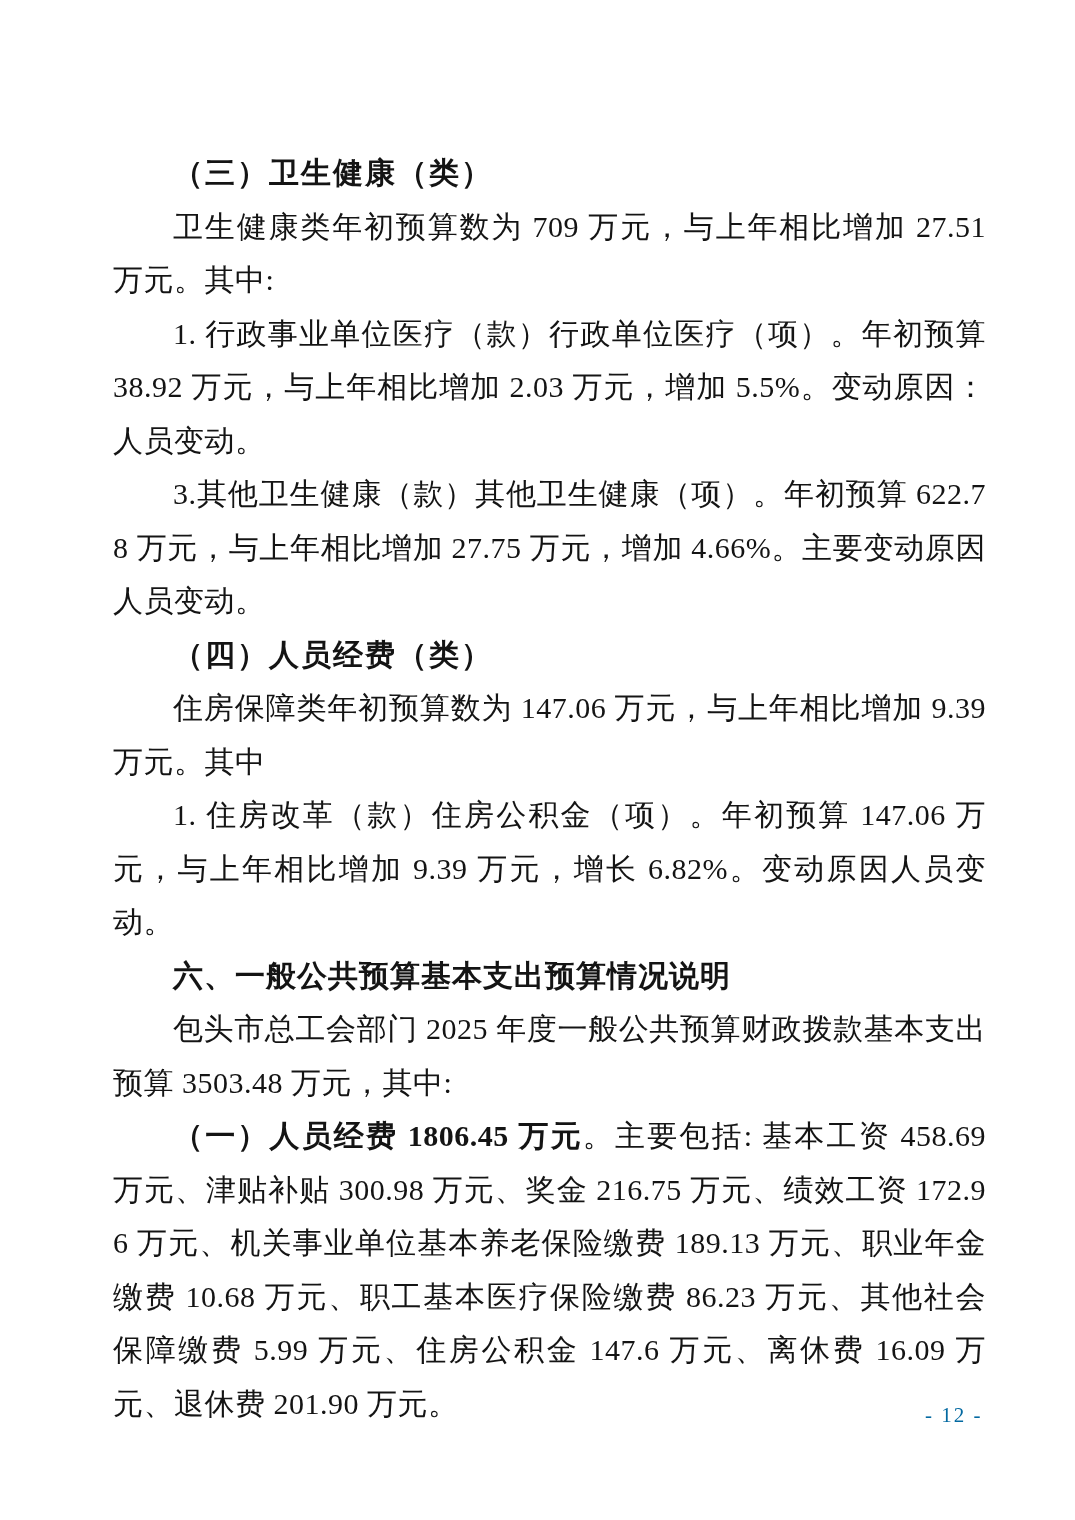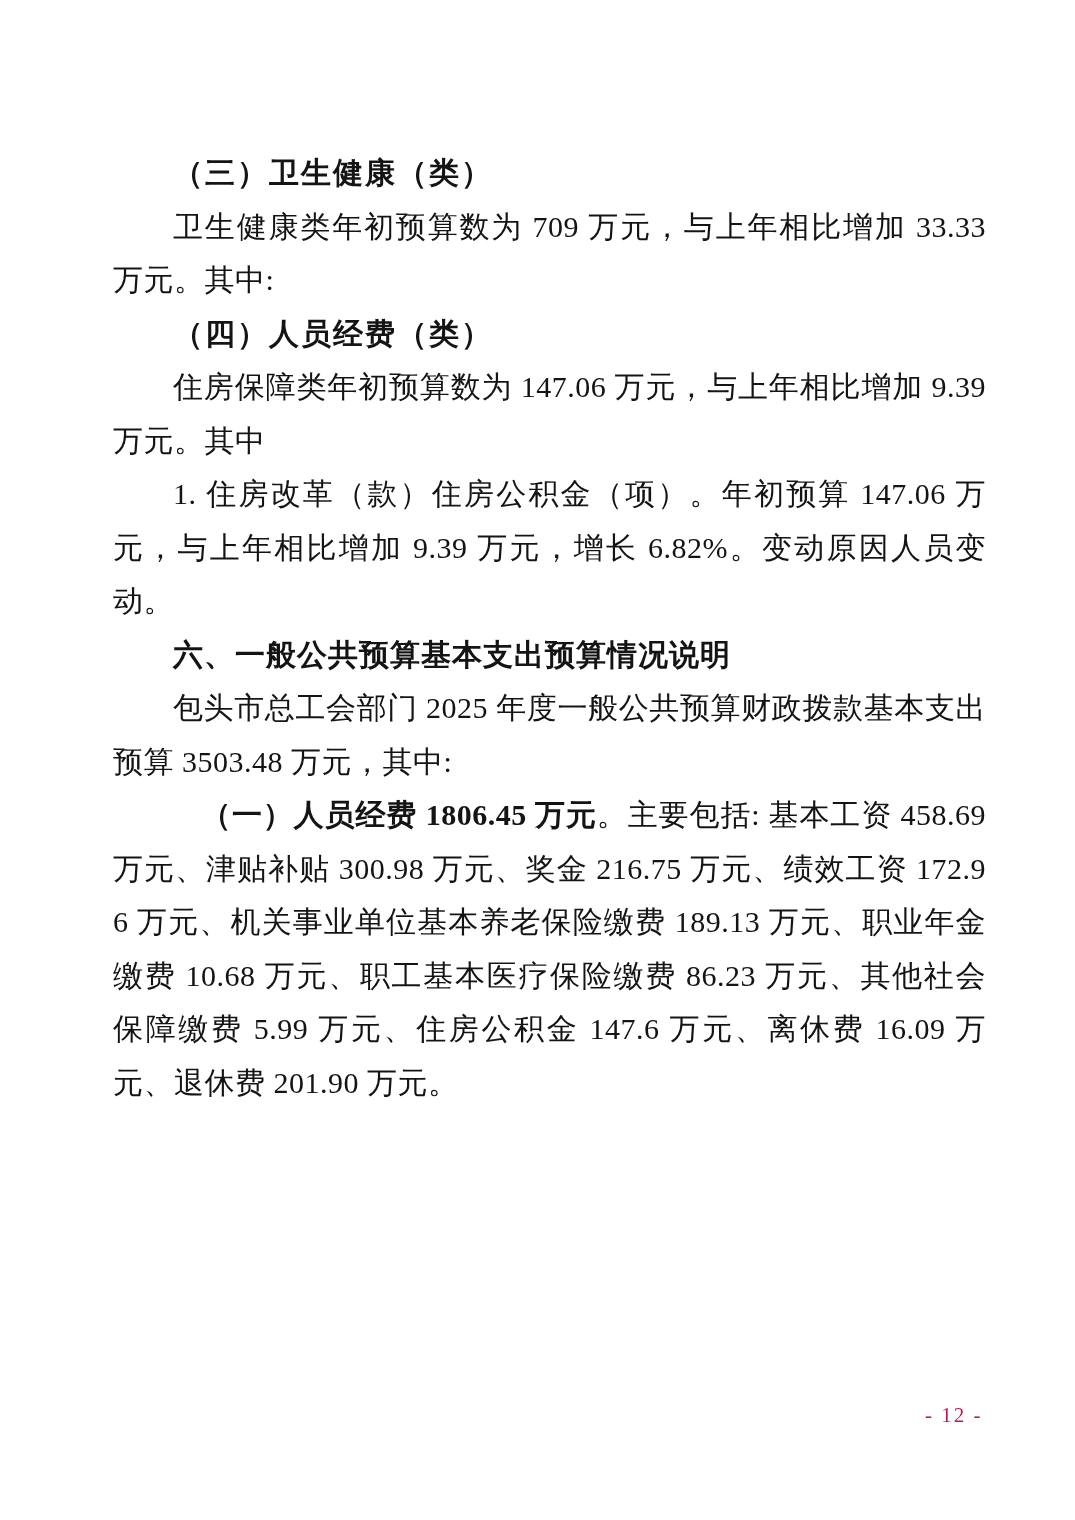--- a/index.html
+++ b/index.html
@@ -35,44 +35,45 @@
     font-weight: bold;
     letter-spacing: 2px;
   }
   .heading-hei {
     font-weight: bold;
     font-family: "Liberation Sans", "DejaVu Sans", sans-serif;
     letter-spacing: 1px;
   }
   .lead-bold {
     font-weight: bold;
-    margin-left: 28px;
   }
   .footer-page-number {
     position: absolute;
     top: 1403px;
     left: 925px;
     font-size: 21px;
     letter-spacing: 2px;
-    color: #be185d;
+    color: #0369a1;
     font-family: "Liberation Serif", "DejaVu Serif", serif;
   }
 </style>
 </head>
 <body>
 
 <div class="page">
   <div class="content">
 
     <p class="para heading-kai">（三）卫生健康（类）</p>
 
-    <p class="para">卫生健康类年初预算数为 709 万元，与上年相比增加 33.33 万元。其中:</p>
+    <p class="para">卫生健康类年初预算数为 709 万元，与上年相比增加 27.51 万元。其中:</p>
+
+    <p class="para">1. 行政事业单位医疗（款）行政单位医疗（项）。年初预算 38.92 万元，与上年相比增加 2.03 万元，增加 5.5%。变动原因：人员变动。</p>
 
 
-
+    <p class="para">3.其他卫生健康（款）其他卫生健康（项）。年初预算 622.78 万元，与上年相比增加 27.75 万元，增加 4.66%。主要变动原因人员变动。</p>
 
     <p class="para heading-kai">（四）人员经费（类）</p>
 
     <p class="para">住房保障类年初预算数为 147.06 万元，与上年相比增加 9.39 万元。其中</p>
 
     <p class="para">1. 住房改革（款）住房公积金（项）。年初预算 147.06 万元，与上年相比增加 9.39 万元，增长 6.82%。变动原因人员变动。</p>
 
     <p class="para heading-hei">六、一般公共预算基本支出预算情况说明</p>
 
     <p class="para">包头市总工会部门 2025 年度一般公共预算财政拨款基本支出预算 3503.48 万元，其中:</p>

